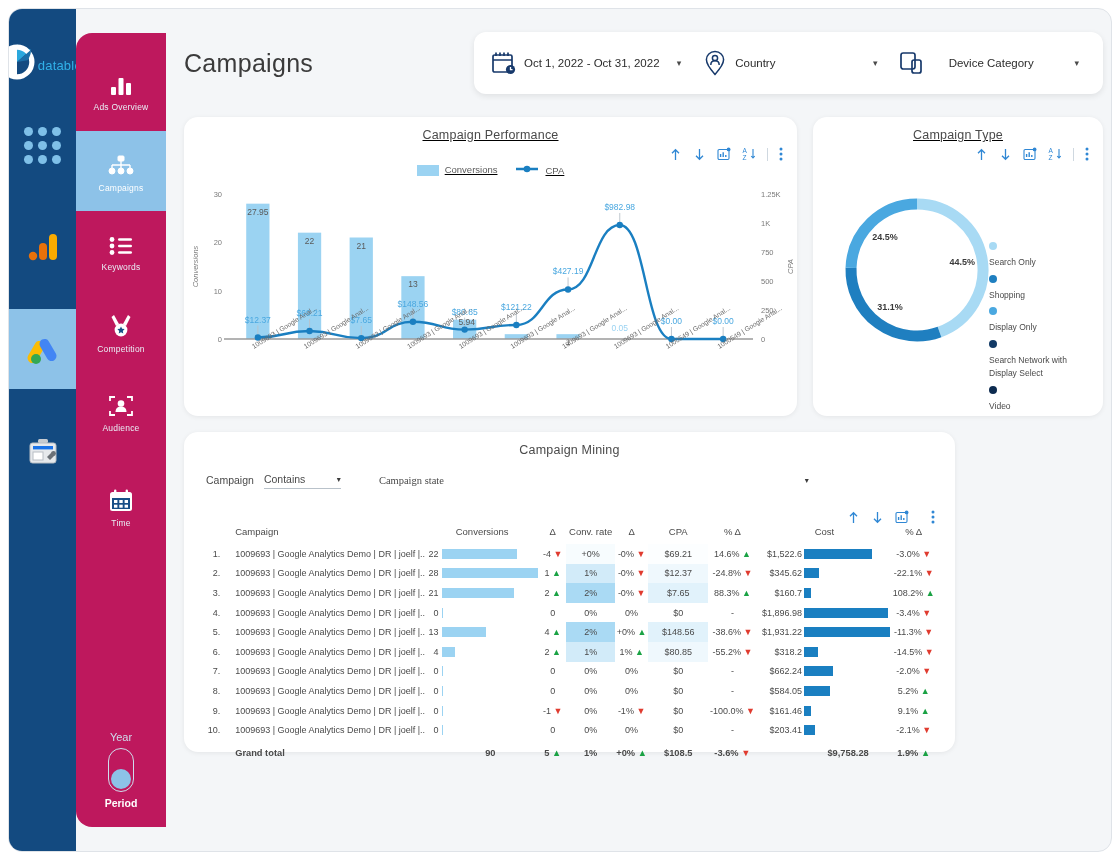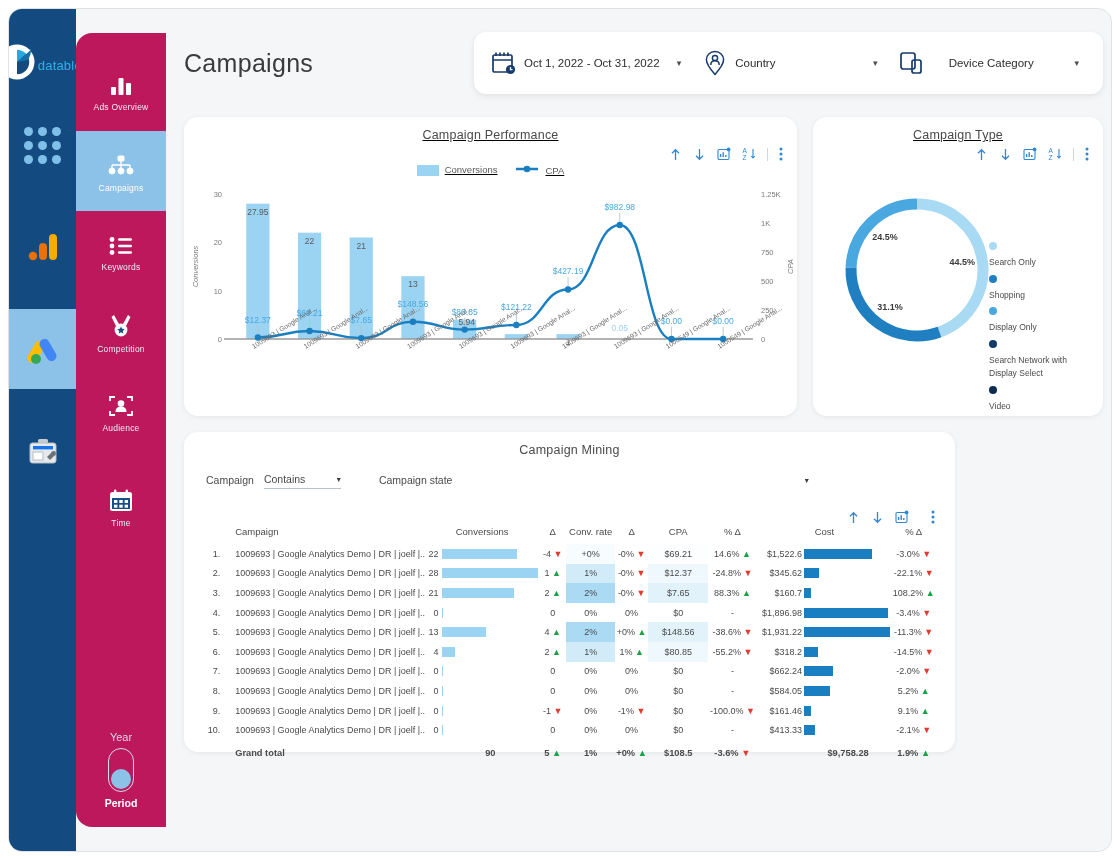--- a/index.html
+++ b/index.html
@@ -162,20 +162,21 @@
   .fr-select .caret { font-size: 8px; color: #3b3b3b; }
   .fr-input {
     width: 290px; border-bottom: 1px solid #b9c2ca;
     padding-bottom: 3px; margin-left: 10px;
     color: #a8aeb4;
   }
   .fr-state {
     margin-left: 38px; width: 430px;
     display: flex; align-items: center; justify-content: space-between;
     padding-bottom: 3px;
+    font-family: Liberation Serif, serif;
   }
   .fr-state .caret { font-size: 8px; color: #3b3b3b; }
 
   .mining-toolbar {
     position: absolute; right: 20px; top: 50px;
     display: flex; align-items: center; gap: 11px; color: #2f87d4;
   }
 
   
   table.data { width: 100%; border-collapse: collapse; margin-top: 6px; }
@@ -825,21 +826,21 @@
       <td class="c-name">1009693 | Google Analytics Demo | DR | joelf |..</td>
       <td class="c-convnum">0</td>
       <td class="c-convbar">
                   <span class="bar-conv" style="width:1.5px;display:block;"></span>
                 </td>
       <td class="c-delta">0 </td>
       <td class="c-rate" style="">0%</td>
       <td class="c-delta">0% </td>
       <td class="c-cpa" style="">$0</td>
       <td class="c-pct">- </td>
-      <td class="c-costnum">$413.33</td>
+      <td class="c-costnum">$203.41</td>
       <td class="c-costbar">
                   <span class="bar-cost" style="width:11.369766261741281px;display:block;"></span>
                 </td>
       <td class="c-pct2">-2.1% <span class="down">▼</span></td>
               </tr>
               <tr class="total">
     <td class="c-idx"></td>
     <td class="c-name">Grand total</td>
     <td class="c-convnum"></td>
     <td class="c-convbar" style="text-align:center;">90</td>

